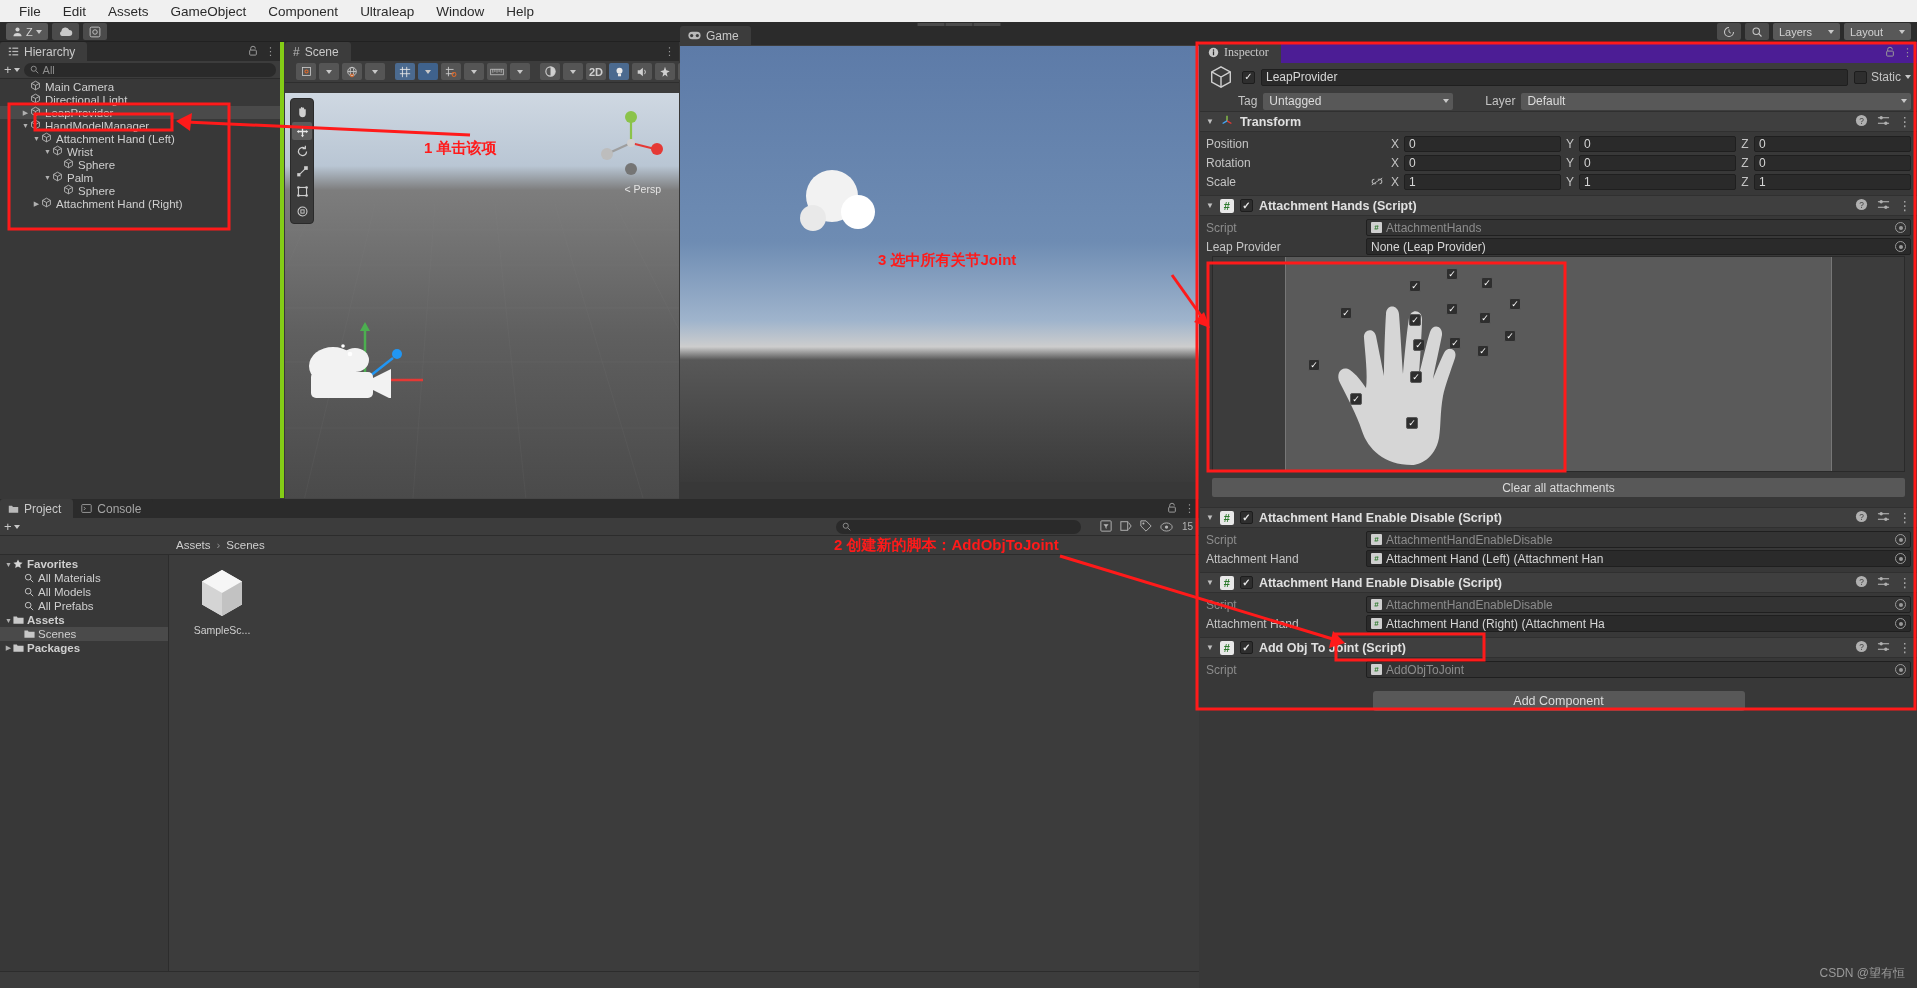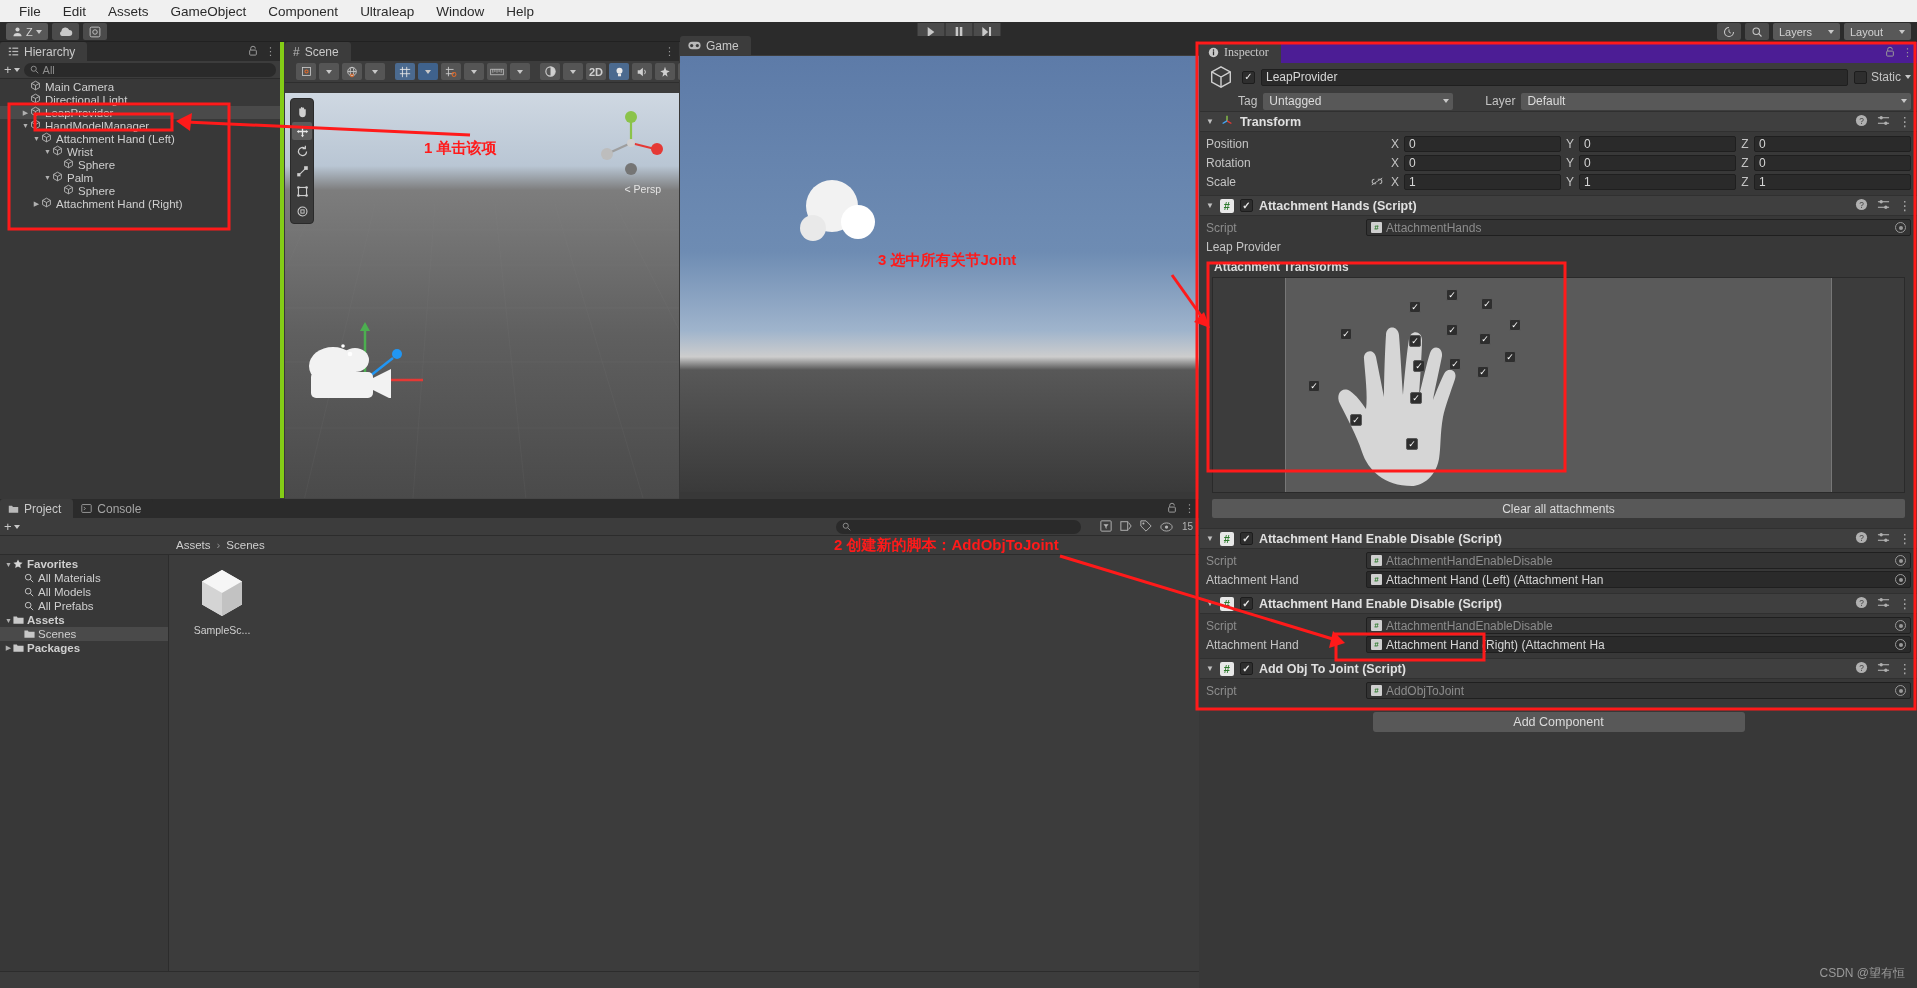--- a/index.html
+++ b/index.html
@@ -123,21 +123,21 @@
     color: #cfcfcf; font-size: 11px; border-radius: 2px;
   }
   .tools-strip .ti.on { background: #5c5c5c; }
   .gizmo {
     position: absolute; right: 12px; top: 14px; width: 72px; height: 72px;
   }
   .persp-label { position: absolute; right: 18px; top: 90px; font-size: 10.5px; color: #e4e4e4; }
 
   
   .game {
-    position: absolute; left: 680px; top: 36px; width: 519px; height: 456px;
+    position: absolute; left: 680px; top: 26px; width: 519px; height: 456px;
     background: #3c3c3c;
   }
   .game-toolbar {
     height: 20px; background: #3c3c3c; display: flex; align-items: center;
     font-size: 11px; color: #cbcbcb; border-bottom: 1px solid #2e2e2e;
   }
   .gdd { display: flex; align-items: center; justify-content: space-between;
     height: 17px; padding: 0 4px 0 6px; border-right: 1px solid #313131; gap: 6px; }
   .game-canvas {
     position: absolute; top: 20px; left: 0; right: 0; bottom: 0;
@@ -1033,22 +1033,25 @@
         <div class="frow">
           <span class="flabel dim">Script</span>
           <div class="objfield dim">
             <span class="sbadge">#</span>
             <span>AttachmentHands</span>
             <span style="margin-left:auto" class="objcircle"></span>
           </div>
         </div>
         <div class="frow">
           <span class="flabel">Leap Provider</span>
-        </div>
-        <div class="attach-title">Attachment Transforms</div>
+          <div class="objfield">
+            <span>None (Leap Provider)</span>
+            <span style="margin-left:auto" class="objcircle"></span>
+          </div>
+        </div>
         <div class="hand-panel">
           <div class="hand-inner">
             <svg width="460" height="216" viewBox="0 0 460 216" style="position:absolute;left:-70px;top:0">
               <path d="M196 208c-28 0-44-16-50-34-5-16-16-36-22-48-5-10 2-18 10-13 6 4 12 12 16 18 2-12-1-36-2-50-1-9 10-11 12-2 2 10 6 30 8 40 0-16 1-48 2-62 0-10 12-10 13 0 1 12 3 46 4 60 1-14 4-44 6-56 2-10 13-8 13 1 0 11-2 42-3 56 3-12 8-34 11-43 3-9 13-6 12 3-2 11-7 32-9 44 3-8 8-20 11-26 4-8 14-4 11 5-4 12-10 28-12 38-3 16-2 30-4 42-4 21-20 27-27 27z" fill="#d6d6d6"></path>
             </svg>
           </div>
 
           <div class="hand-cb" style="left:196px;top:23px">✓</div>
           <div class="hand-cb" style="left:233px;top:11px">✓</div>
           <div class="hand-cb" style="left:268px;top:20px">✓</div>

